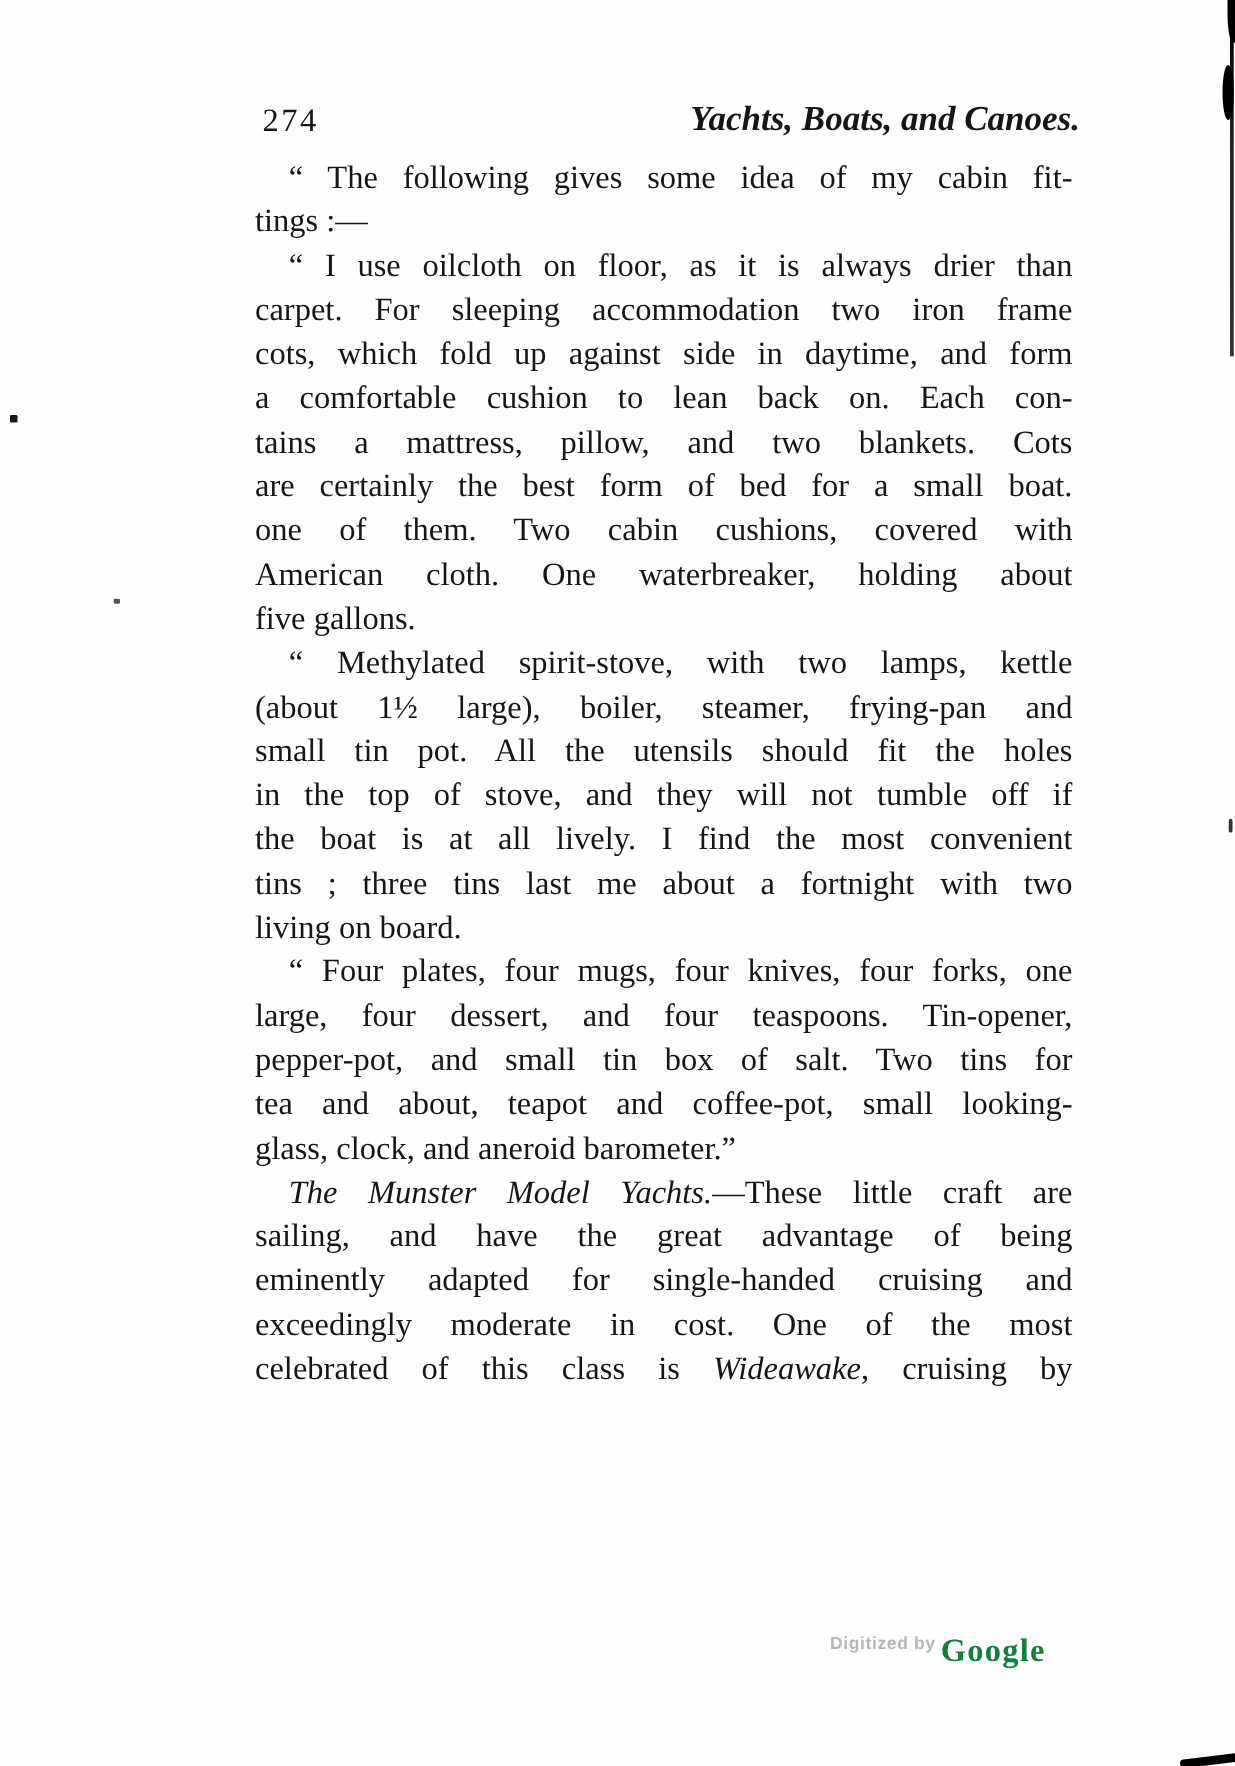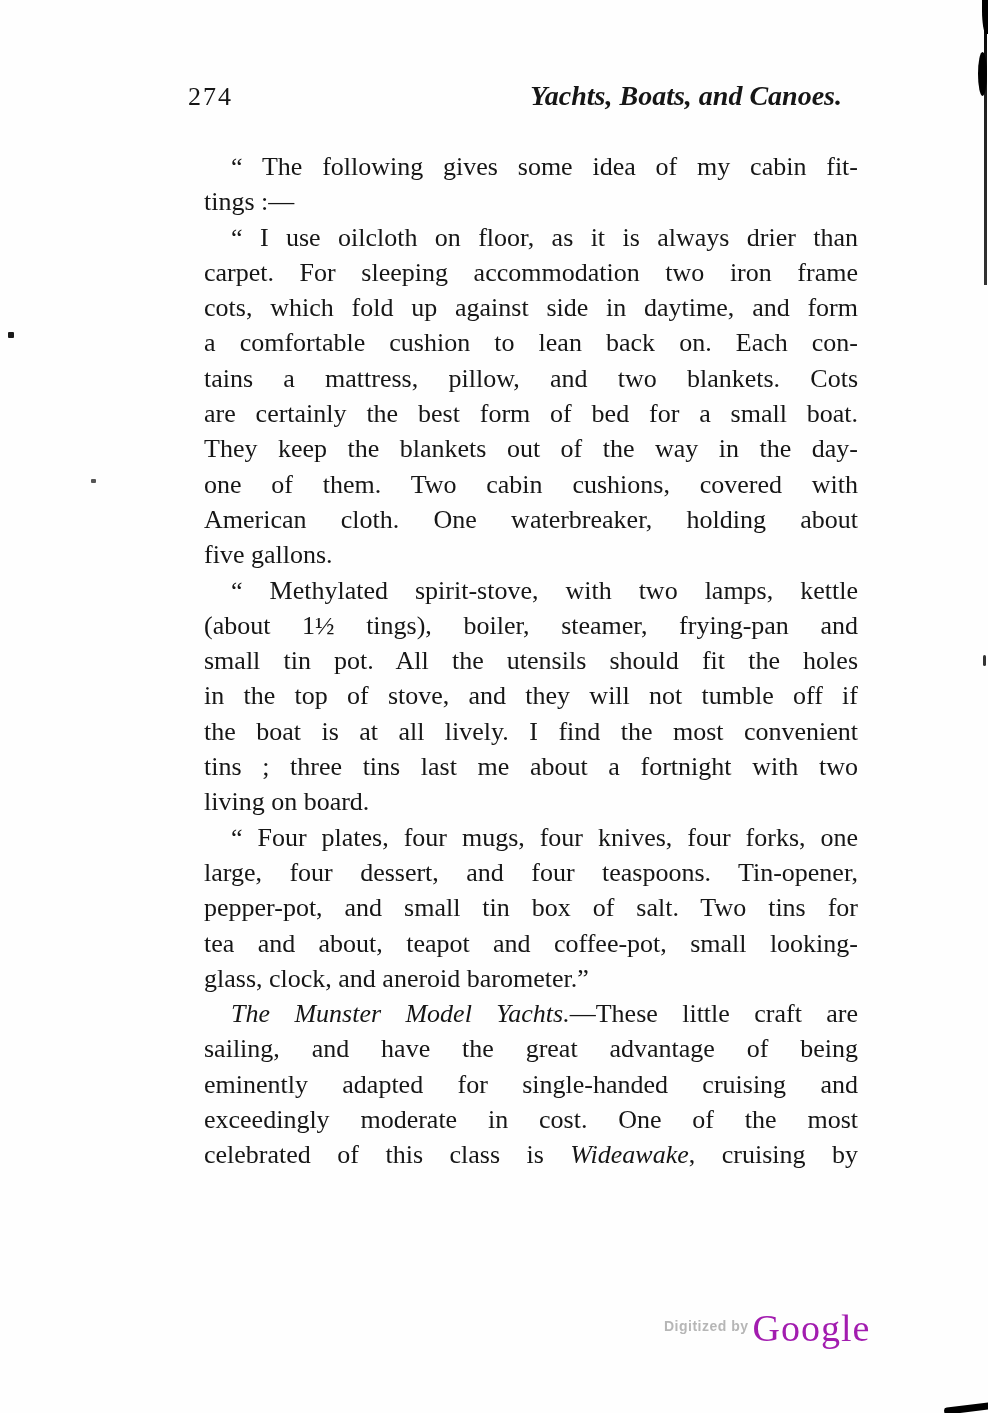--- a/index.html
+++ b/index.html
@@ -16,21 +16,21 @@
     color: #161616;
   }
   .page {
     position: absolute;
     inset: 0;
   }
   
   .header-row {
     position: absolute;
     top: 80px;
-    left: 188px;
+    left: 210px;
     width: 654px;
     height: 36px;
   }
   .page-number {
     position: absolute;
     left: 0;
     top: 2px;
     font-size: 26px;
     letter-spacing: 2px;
     color: #161616;
@@ -47,21 +47,20 @@
     color: #161616;
   }
   
   .body-text {
     position: absolute;
     top: 124px;
     left: 204px;
     width: 654px;
     font-size: 26px;
     color: #161616;
-    margin-top: 25px;
   }
   .paragraph { margin: 0; padding: 0; }
   .line {
     height: 35.3px;
     line-height: 35.3px;
     text-align: justify;
     text-align-last: justify;
     overflow: hidden;
   }
   .line.lastline { text-align-last: left; }
@@ -77,23 +76,24 @@
   }
   .wm-prefix {
     font-family: "Liberation Sans", sans-serif;
     font-size: 14px;
     vertical-align: 10px;
     letter-spacing: 0.5px;
     font-weight: bold;
   }
   .wm-logo {
     font-family: "Liberation Serif", serif;
-    font-size: 38px;
+    font-size: 26px;
     letter-spacing: 1px;
-    color: #a21caf;
+    color: #15803d;
+    font-weight: bold;
   }
   
   .artifact { position: absolute; background: #111; }
   .edge-line-top {
     right: 1px; top: 0; width: 3px; height: 285px;
     background: linear-gradient(180deg, #000 0%, #222 40%, #333 100%);
   }
   .edge-wedge-top {
     right: 0; top: 0; width: 6px; height: 34px;
     border-radius: 0 0 0 70% ;
@@ -139,28 +139,27 @@
         <div class="line indent"><span>“ The following gives some idea of my cabin fit-</span></div>
         <div class="line lastline"><span>tings :—</span></div>
       </div>
       <div class="paragraph">
         <div class="line indent"><span>“ I use oilcloth on floor, as it is always drier than</span></div>
         <div class="line"><span>carpet. For sleeping accommodation two iron frame</span></div>
         <div class="line"><span>cots, which fold up against side in daytime, and form</span></div>
         <div class="line"><span>a comfortable cushion to lean back on. Each con-</span></div>
         <div class="line"><span>tains a mattress, pillow, and two blankets. Cots</span></div>
         <div class="line"><span>are certainly the best form of bed for a small boat.</span></div>
-        <div class="line"><span>They keep the blankets out of the way in the day-</span></div>
         <div class="line"><span>one of them. Two cabin cushions, covered with</span></div>
         <div class="line"><span>American cloth. One waterbreaker, holding about</span></div>
         <div class="line lastline"><span>five gallons.</span></div>
       </div>
       <div class="paragraph">
         <div class="line indent"><span>“ Methylated spirit-stove, with two lamps, kettle</span></div>
-        <div class="line"><span>(about 1½ tings), boiler, steamer, frying-pan and</span></div>
+        <div class="line"><span>(about 1½ large), boiler, steamer, frying-pan and</span></div>
         <div class="line"><span>small tin pot. All the utensils should fit the holes</span></div>
         <div class="line"><span>in the top of stove, and they will not tumble off if</span></div>
         <div class="line"><span>the boat is at all lively. I find the most convenient</span></div>
         <div class="line"><span>tins ; three tins last me about a fortnight with two</span></div>
         <div class="line lastline"><span>living on board.</span></div>
       </div>
       <div class="paragraph">
         <div class="line indent"><span>“ Four plates, four mugs, four knives, four forks, one</span></div>
         <div class="line"><span>large, four dessert, and four teaspoons. Tin-opener,</span></div>
         <div class="line"><span>pepper-pot, and small tin box of salt. Two tins for</span></div>

